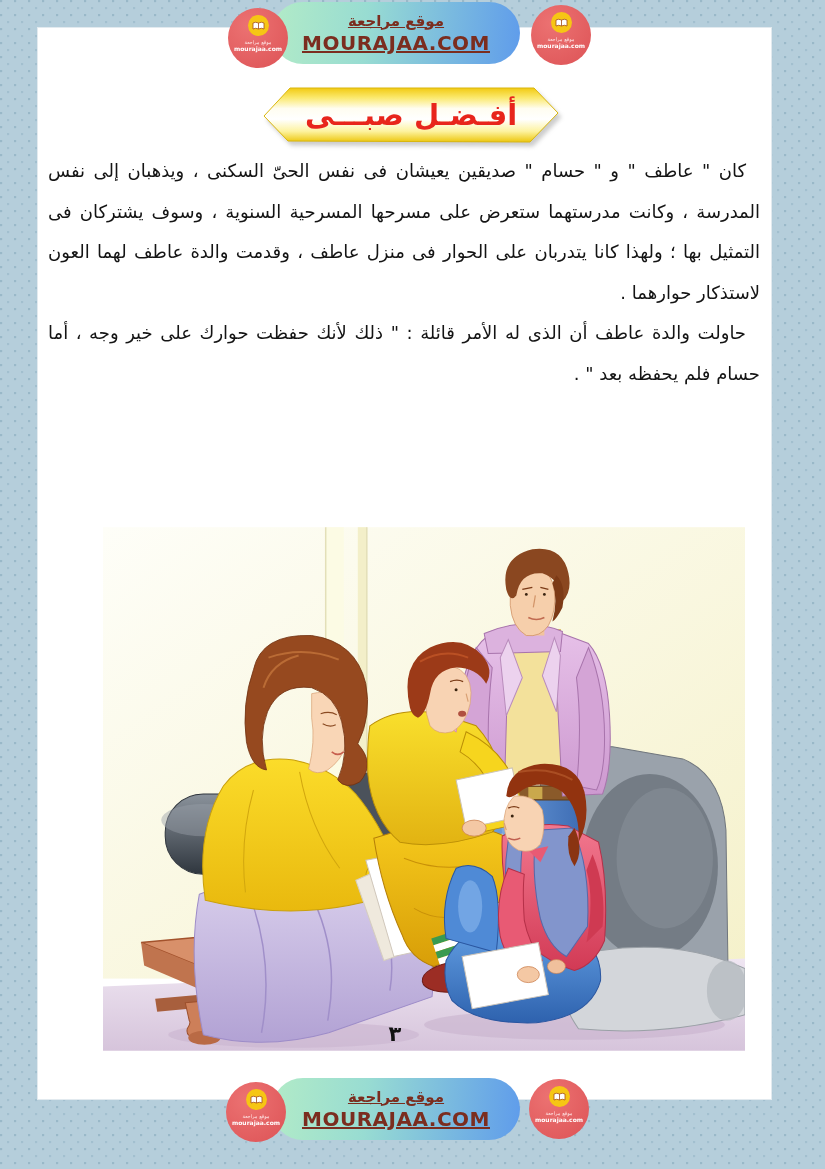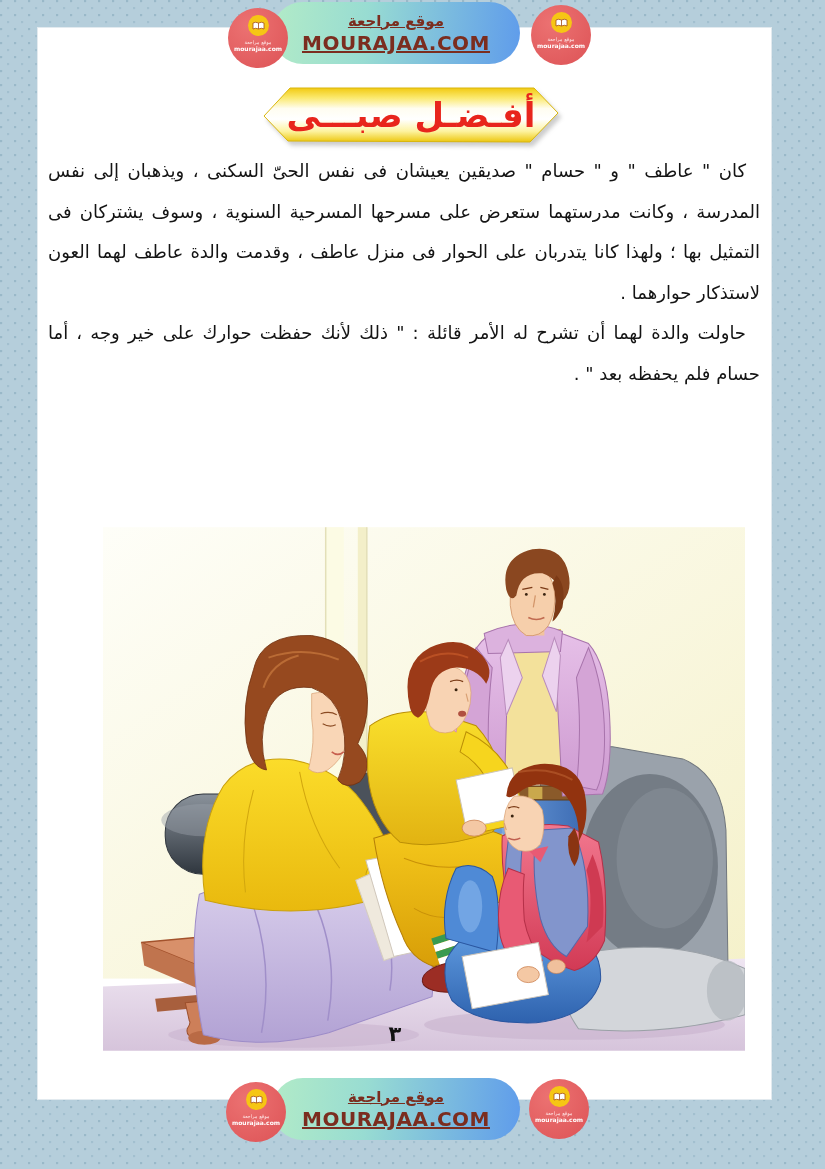--- a/index.html
+++ b/index.html
@@ -38,21 +38,21 @@
   .logo .l2{font-size:6px;line-height:7px;color:#ffffff;font-weight:bold;}
   
   .title-banner{
     position:absolute;left:262px;top:86px;width:298px;height:58px;
     filter:drop-shadow(3px 4px 2px rgba(110,110,110,.35));z-index:3;
   }
   .title-banner svg{position:absolute;left:0;top:0;}
   .title-banner .txt{
     position:absolute;left:0;top:0;width:100%;height:100%;
     display:flex;align-items:center;justify-content:center;
-    font-size:34px;font-weight:bold;color:#e8251c;direction:rtl;
+    font-size:29px;font-weight:bold;color:#e8251c;direction:rtl;
   }
   
   .story{
     position:absolute;left:48px;top:151px;width:712px;
     direction:rtl;font-size:18px;line-height:40.5px;color:#141414;
     text-align:justify;z-index:2;
   }
   .story p{margin:0;text-indent:14px;}
   
   .illustration{position:absolute;left:103px;top:527px;width:642px;height:524px;z-index:2;}
@@ -104,21 +104,21 @@
         <stop offset="100%" stop-color="#edc70e"></stop>
       </linearGradient>
     </defs>
     <polygon points="28,2 272,2 296,27 268,56 26,55 2,30" fill="url(#goldG)" stroke="#d9b60e" stroke-width="1"></polygon>
   </svg>
   <div class="txt">أفـضـل صبـــى</div>
 </div>
 
 <div class="story">
   <p>كان " عاطف " و " حسام " صديقين يعيشان فى نفس الحىّ السكنى ، ويذهبان إلى نفس المدرسة ، وكانت مدرستهما ستعرض على مسرحها المسرحية السنوية ، وسوف يشتركان فى التمثيل بها ؛ ولهذا كانا يتدربان على الحوار فى منزل عاطف ، وقدمت والدة عاطف لهما العون لاستذكار حوارهما .</p>
-  <p>حاولت والدة لهما أن تشرح له الأمر قائلة : " ذلك لأنك حفظت حوارك على خير وجه ، أما حسام فلم يحفظه بعد " .</p>
+  <p>حاولت والدة عاطف أن الذى له الأمر قائلة : " ذلك لأنك حفظت حوارك على خير وجه ، أما حسام فلم يحفظه بعد " .</p>
 </div>
 
 <div class="illustration">
 <svg width="642" height="524" viewBox="0 0 640 522">
   <defs>
     <linearGradient id="wallG" x1="0" y1="0" x2="1" y2="1">
       <stop offset="0%" stop-color="#fefef8"></stop>
           <stop offset="100%" stop-color="#f5f1ca"></stop>
     </linearGradient>
     <linearGradient id="floorG" x1="0" y1="0" x2="0" y2="1">

